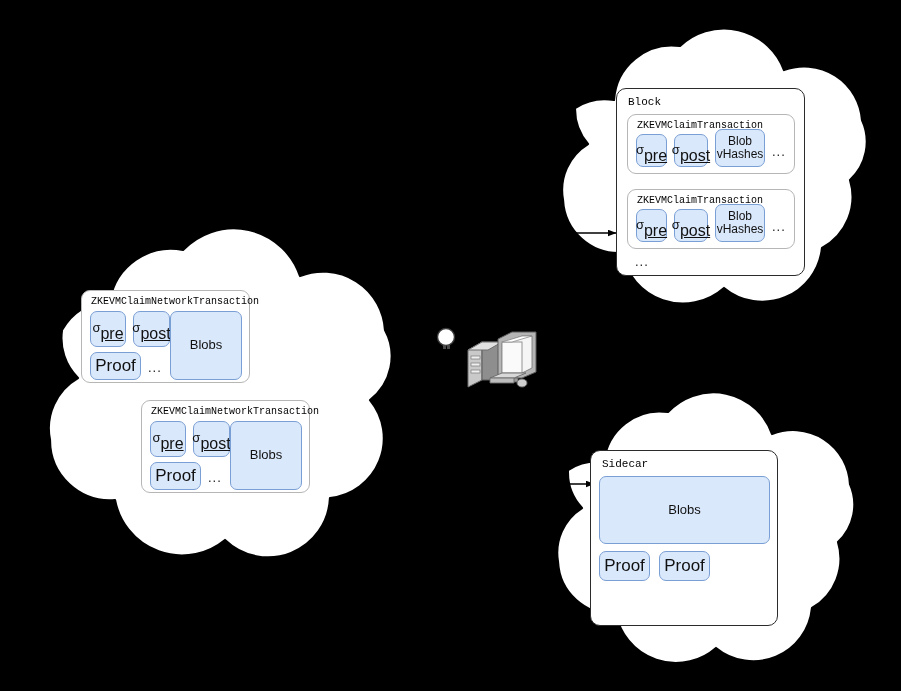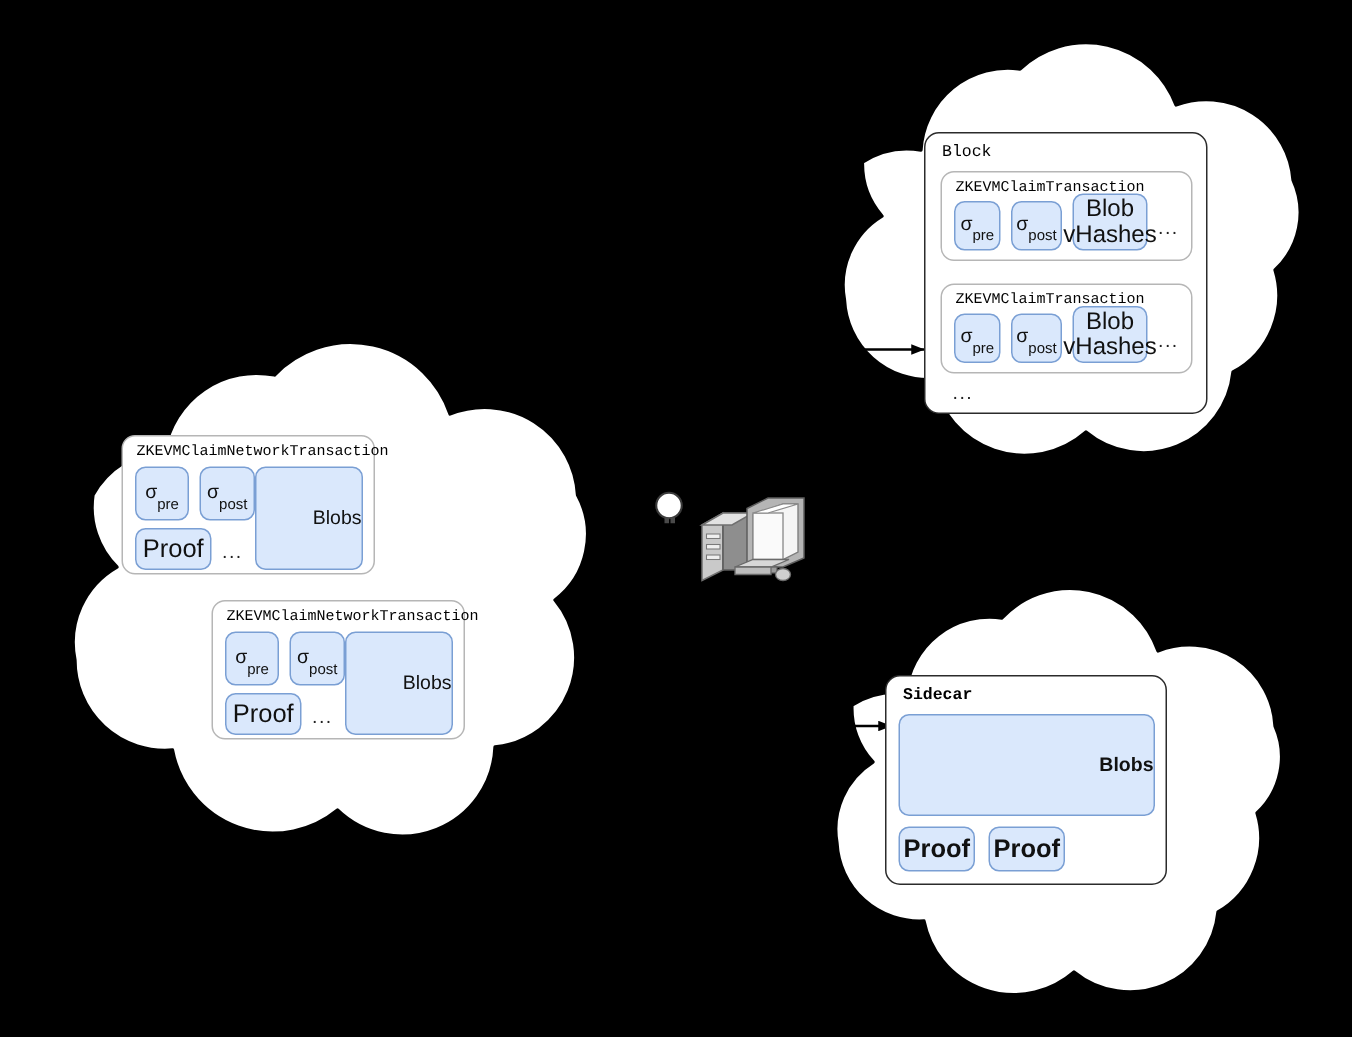--- a/index.html
+++ b/index.html
@@ -65,28 +65,29 @@
     justify-content: center;
     color: #111111;
     font-family: "Liberation Sans", sans-serif;
     text-align: center;
     line-height: 1.08;
   }
   .blue-box .sig {
     font-size: 13px;
   }
   .blue-box .sub {
-    font-size: 10px;
+    font-size: 16px;
     vertical-align: sub;
     position: relative;
     top: 3px;
-  }
-  .label-blobs { font-size: 13px; justify-content: flex-end; }
+    text-decoration: underline;
+  }
+  .label-blobs { font-size: 13px; }
   .label-proof { font-size: 17px; }
-  .label-blobv { font-size: 16px; }
+  .label-blobv { font-size: 12px; }
   .ellipsis {
     position: absolute;
     font-size: 13px;
     color: #222222;
     letter-spacing: 1px;
     font-family: "Liberation Sans", sans-serif;
     line-height: 1;
   }
   
   #computer-icon { position: absolute; }
@@ -266,21 +267,21 @@
         <span>Blob</span>
         <span>vHashes</span>
       </div>
 
       <span class="ellipsis" style="left:144px; top:30px;">...</span>
     </div>
 
     <span class="ellipsis" style="left:18px; top:166px;">...</span>
   </div>
 
-  <div class="abs container-box strong" style="left:590px; top:450px; width:188px; height:140px;font-weight:bold;">
+  <div class="abs container-box strong" style="left:590px; top:450px; width:188px; height:176px;">
     <span class="container-label big">Sidecar</span>
 
     <div class="abs blue-box label-blobs" style="left:8px; top:25px; width:171px; height:68px;">
       <span>Blobs</span>
     </div>
 
     <div class="abs blue-box label-proof" style="left:8px; top:100px; width:51px; height:30px;">
       <span>Proof</span>
     </div>
 

